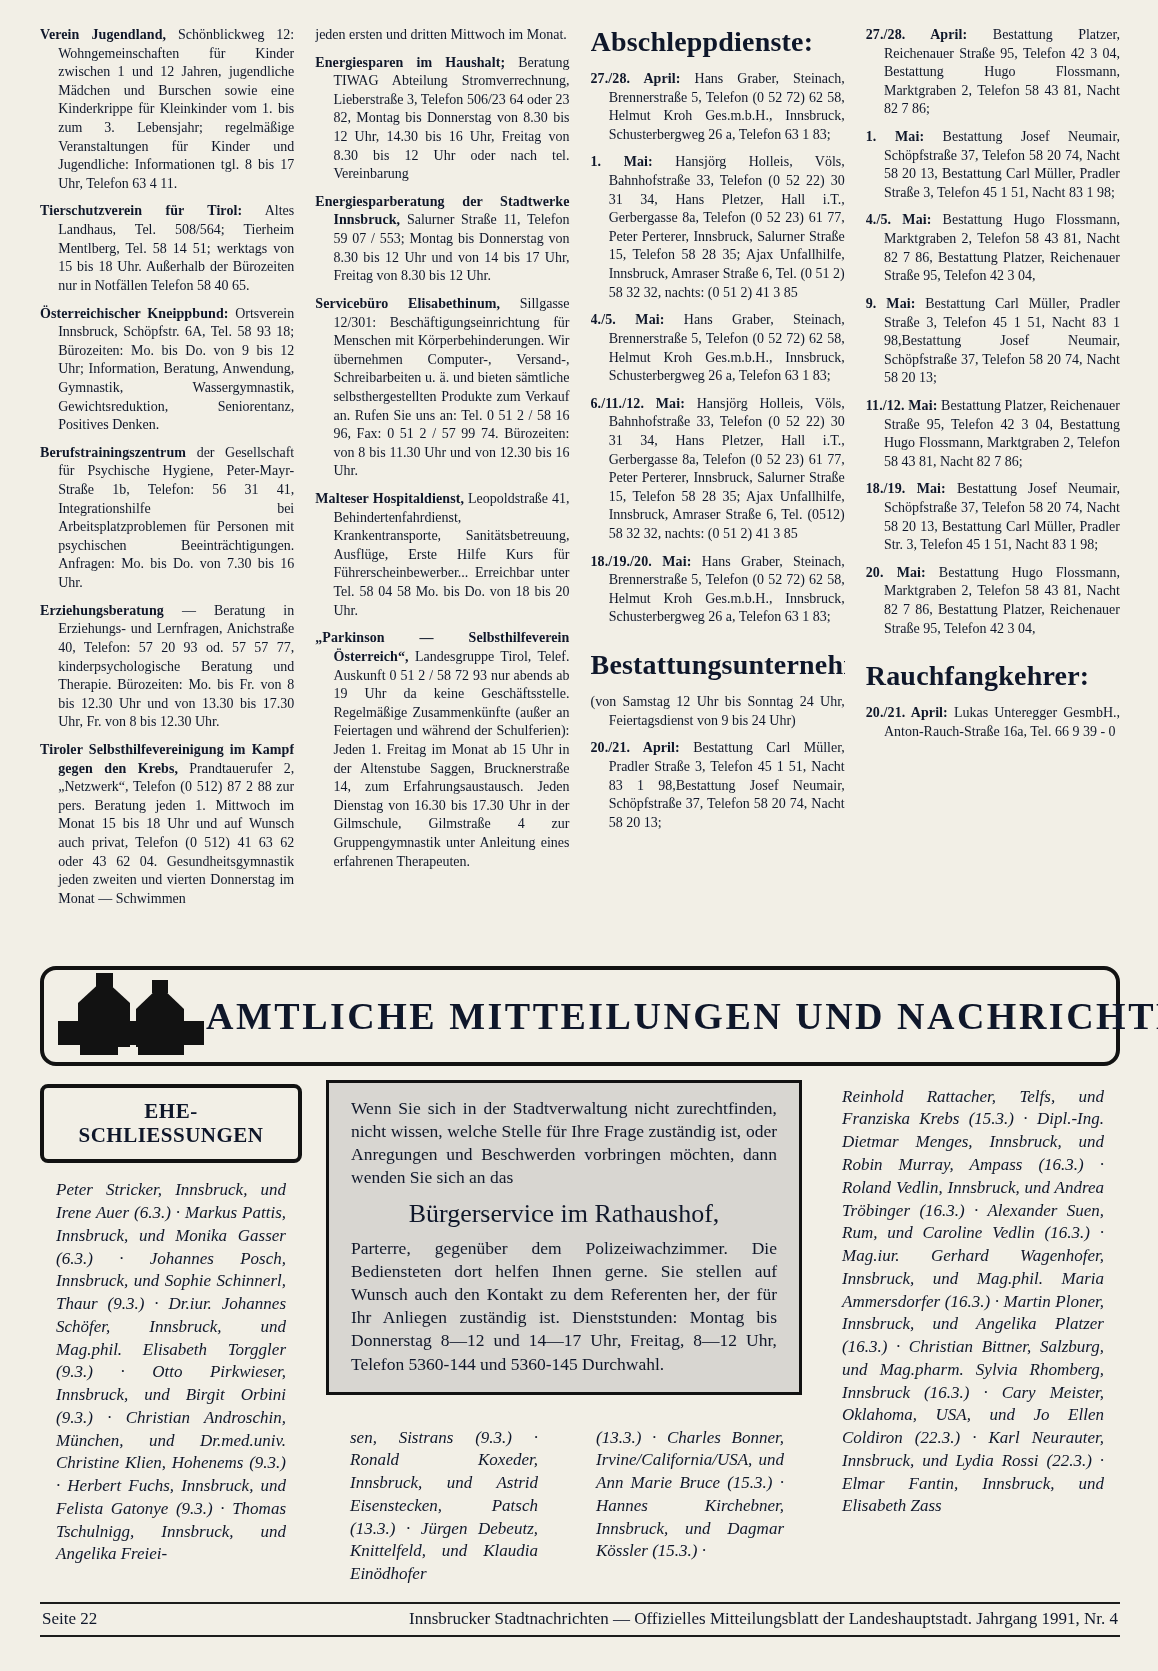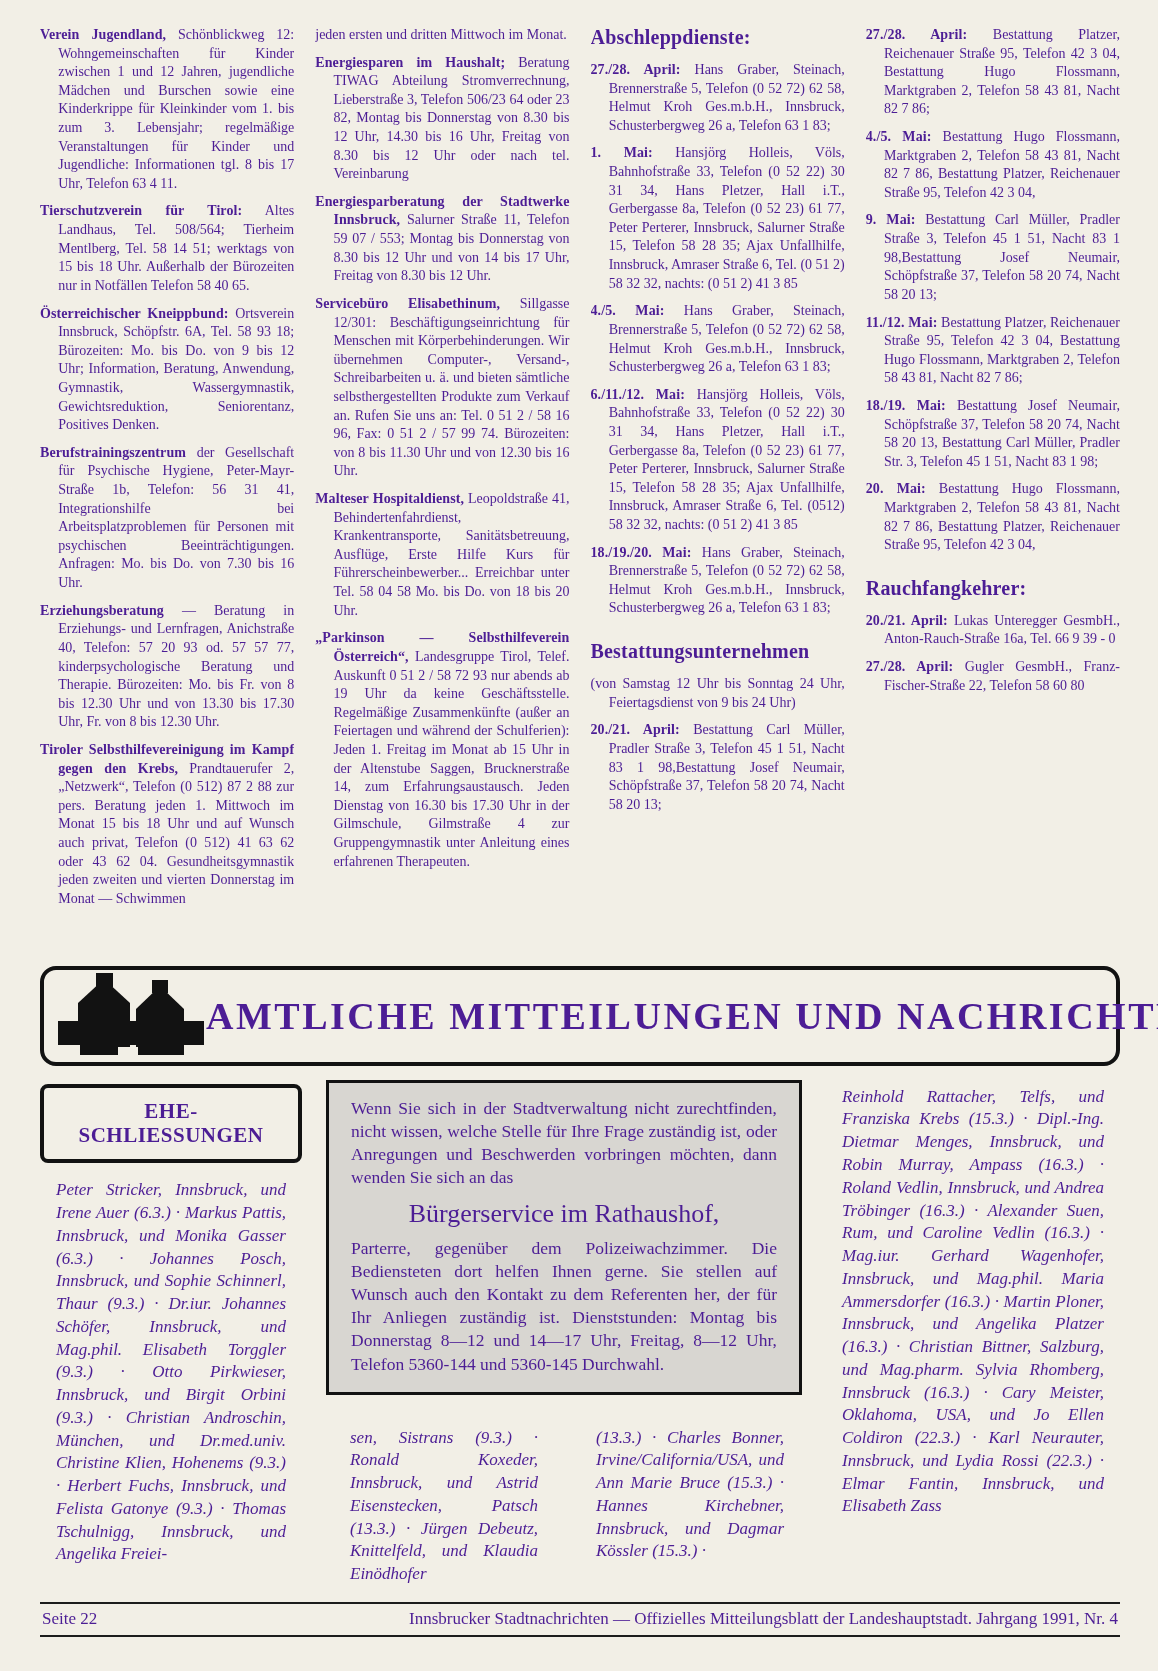--- a/index.html
+++ b/index.html
@@ -1,32 +1,32 @@
 <!DOCTYPE html>
 <html><head>
 <meta charset="utf-8">
 <style>
   html,body { margin:0; padding:0; background:#888; }
   .page {
     width:1158px; height:1671px; box-sizing:border-box;
     margin:0 auto; padding:26px 38px 34px 40px;
-    background:#f2efe6; color:#4c1d95;
+    background:#f2efe6; color:#0f172a;
     font-family:"Liberation Serif","DejaVu Serif",serif;
     display:flex; flex-direction:column; overflow:hidden;
   }
   
   .top-section { display:flex; gap:21px; height:1004px; overflow:hidden; }
   .tcol { flex:1 1 0; overflow:hidden; }
   .entry {
     font-size:14px; line-height:1.33; text-align:justify;
     margin:0 0 9px 0; padding-left:1.3em; text-indent:-1.3em;
   }
   .entry b { letter-spacing:.1px; }
   .col-heading {
-    font-size:20px; font-weight:bold; margin:0 0 12px 0; letter-spacing:.2px;
+    font-size:28px; font-weight:bold; margin:0 0 12px 0; letter-spacing:.2px;
   }
   .col-heading.later { margin-top:22px; }
   
   .banner {
     flex:none; margin:12px 0 14px 0; height:100px; box-sizing:border-box;
     border:4px solid #121212; border-radius:16px;
     display:flex; align-items:center; padding:4px 16px 4px 12px;
   }
   .banner-logo { flex:none; margin-top:2px; }
   .banner-title {
@@ -91,28 +91,28 @@
         <p class="entry"><b>1. Mai:</b> Hansjörg Holleis, Völs, Bahnhofstraße 33, Telefon (0 52 22) 30 31 34, Hans Pletzer, Hall i.T., Gerbergasse 8a, Telefon (0 52 23) 61 77, Peter Perterer, Innsbruck, Salurner Straße 15, Telefon 58 28 35; Ajax Unfallhilfe, Innsbruck, Amraser Straße 6, Tel. (0 51 2) 58 32 32, nachts: (0 51 2) 41 3 85</p>
         <p class="entry"><b>4./5. Mai:</b> Hans Graber, Steinach, Brennerstraße 5, Telefon (0 52 72) 62 58, Helmut Kroh Ges.m.b.H., Innsbruck, Schusterbergweg 26 a, Telefon 63 1 83;</p>
         <p class="entry"><b>6./11./12. Mai:</b> Hansjörg Holleis, Völs, Bahnhofstraße 33, Telefon (0 52 22) 30 31 34, Hans Pletzer, Hall i.T., Gerbergasse 8a, Telefon (0 52 23) 61 77, Peter Perterer, Innsbruck, Salurner Straße 15, Telefon 58 28 35; Ajax Unfallhilfe, Innsbruck, Amraser Straße 6, Tel. (0512) 58 32 32, nachts: (0 51 2) 41 3 85</p>
         <p class="entry"><b>18./19./20. Mai:</b> Hans Graber, Steinach, Brennerstraße 5, Telefon (0 52 72) 62 58, Helmut Kroh Ges.m.b.H., Innsbruck, Schusterbergweg 26 a, Telefon 63 1 83;</p>
         <div class="col-heading later">Bestattungsunternehmen</div>
         <p class="entry">(von Samstag 12 Uhr bis Sonntag 24 Uhr, Feiertagsdienst von 9 bis 24 Uhr)</p>
         <p class="entry"><b>20./21. April:</b> Bestattung Carl Müller, Pradler Straße 3, Telefon 45 1 51, Nacht 83 1 98,Bestattung Josef Neumair, Schöpfstraße 37, Telefon 58 20 74, Nacht 58 20 13;</p>
       </div>
     <div class="tcol">
         <p class="entry"><b>27./28. April:</b> Bestattung Platzer, Reichenauer Straße 95, Telefon 42 3 04, Bestattung Hugo Flossmann, Marktgraben 2, Telefon 58 43 81, Nacht 82 7 86;</p>
+        <p class="entry"><b>1. Mai:</b> Bestattung Josef Neumair, Schöpfstraße 37, Telefon 58 20 74, Nacht 58 20 13, Bestattung Carl Müller, Pradler Straße 3, Telefon 45 1 51, Nacht 83 1 98;</p>
         <p class="entry"><b>4./5. Mai:</b> Bestattung Hugo Flossmann, Marktgraben 2, Telefon 58 43 81, Nacht 82 7 86, Bestattung Platzer, Reichenauer Straße 95, Telefon 42 3 04,</p>
         <p class="entry"><b>9. Mai:</b> Bestattung Carl Müller, Pradler Straße 3, Telefon 45 1 51, Nacht 83 1 98,Bestattung Josef Neumair, Schöpfstraße 37, Telefon 58 20 74, Nacht 58 20 13;</p>
         <p class="entry"><b>11./12. Mai:</b> Bestattung Platzer, Reichenauer Straße 95, Telefon 42 3 04, Bestattung Hugo Flossmann, Marktgraben 2, Telefon 58 43 81, Nacht 82 7 86;</p>
         <p class="entry"><b>18./19. Mai:</b> Bestattung Josef Neumair, Schöpfstraße 37, Telefon 58 20 74, Nacht 58 20 13, Bestattung Carl Müller, Pradler Str. 3, Telefon 45 1 51, Nacht 83 1 98;</p>
         <p class="entry"><b>20. Mai:</b> Bestattung Hugo Flossmann, Marktgraben 2, Telefon 58 43 81, Nacht 82 7 86, Bestattung Platzer, Reichenauer Straße 95, Telefon 42 3 04,</p>
         <div class="col-heading later">Rauchfangkehrer:</div>
         <p class="entry"><b>20./21. April:</b> Lukas Unteregger GesmbH., Anton-Rauch-Straße 16a, Tel. 66 9 39 - 0</p>
-        <p class="entry"><b>27./28. April:</b> Gugler GesmbH., Franz-Fischer-Straße 22, Telefon 58 60 80</p>
       </div>
   </div>
 
   <div class="banner">
     <span class="banner-logo">
       <svg width="150" height="84" viewBox="0 0 150 84" aria-hidden="true">
         <g fill="#121212">
           <rect x="2" y="48" width="146" height="24"></rect>
           <path d="M22 30 L48 6 L74 30 L74 82 L22 82 Z"></path>
           <path d="M80 36 L104 13 L128 36 L128 82 L80 82 Z"></path>

